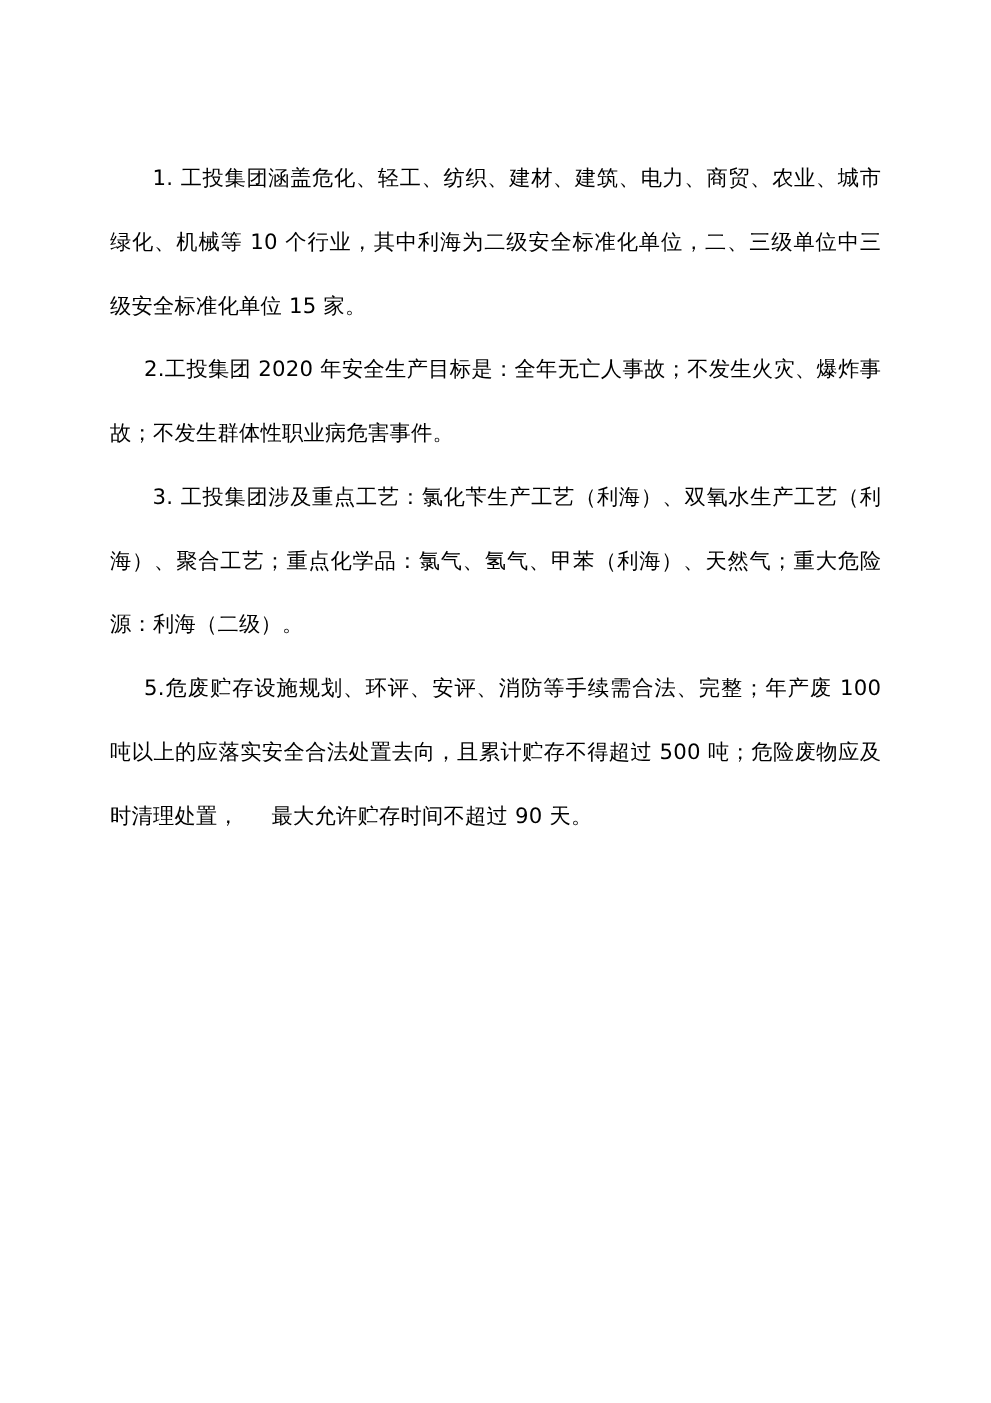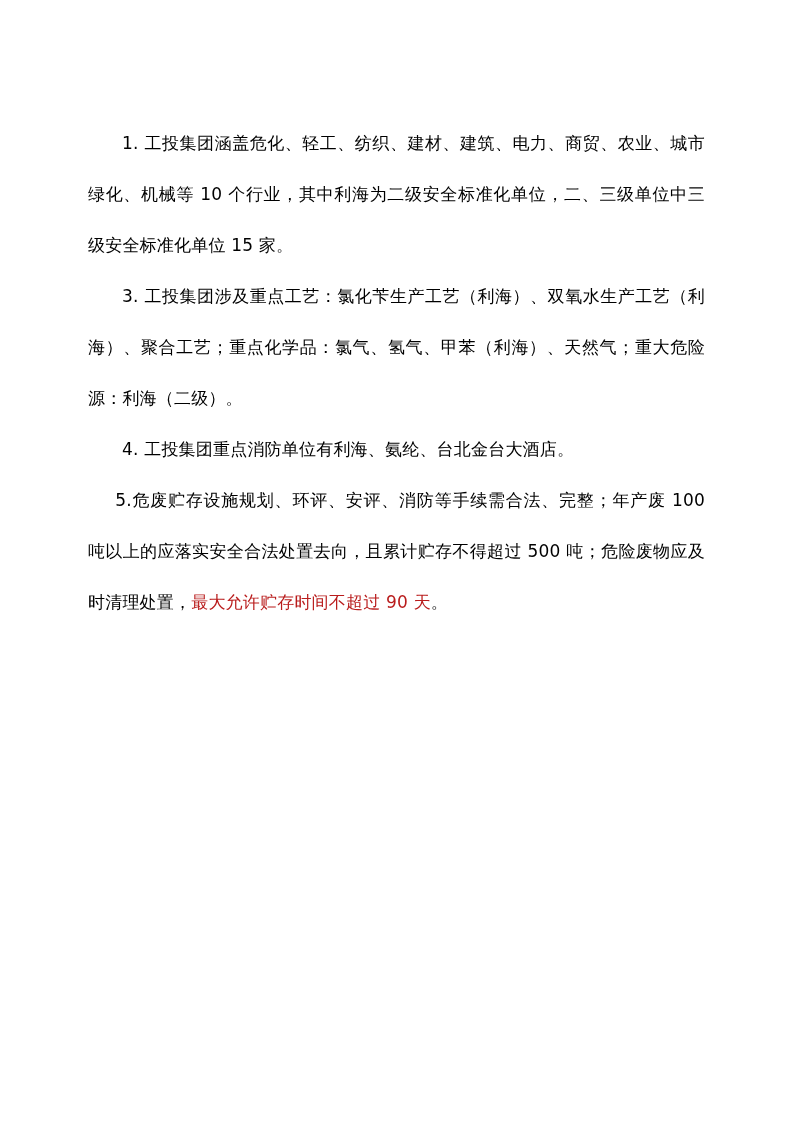--- a/index.html
+++ b/index.html
@@ -35,41 +35,42 @@
   }
   .indent {
     display: inline-block;
     width: 2em;
   }
   .indent-sm {
     display: inline-block;
     width: 1.6em;
   }
   .hl-red {
-    color: #b91c1c;
+    color: #000000;
+    margin-left: 26px;
   }
 </style>
 </head>
 <body>
 
 <div class="page">
   <div class="doc-body">
 
     <p class="para">
       <span class="indent"></span><span>1. 工投集团涵盖危化、轻工、纺织、建材、建筑、电力、商贸、农业、城市绿化、机械等 10 个行业，其中利海为二级安全标准化单位，二、三级单位中三级安全标准化单位 15 家。</span>
     </p>
 
+    <p class="para">
+      <span class="indent-sm"></span><span>2.工投集团 2020 年安全生产目标是：全年无亡人事故；不发生火灾、爆炸事故；不发生群体性职业病危害事件。</span>
+    </p>
 
     <p class="para">
       <span class="indent"></span><span>3. 工投集团涉及重点工艺：氯化苄生产工艺（利海）、双氧水生产工艺（利海）、聚合工艺；重点化学品：氯气、氢气、甲苯（利海）、天然气；重大危险源：利海（二级）。</span>
     </p>
 
-    <p class="para">
-      <span class="indent"></span><span>4. 工投集团重点消防单位有利海、氨纶、台北金台大酒店。</span>
-    </p>
 
     <p class="para">
       <span class="indent-sm"></span><span>5.危废贮存设施规划、环评、安评、消防等手续需合法、完整；年产废 100 吨以上的应落实安全合法处置去向，且累计贮存不得超过 500 吨；危险废物应及时清理处置，</span><span class="hl-red">最大允许贮存时间不超过 90 天</span><span>。</span>
     </p>
 
 
   </div>
 </div>
 
 </body></html>

